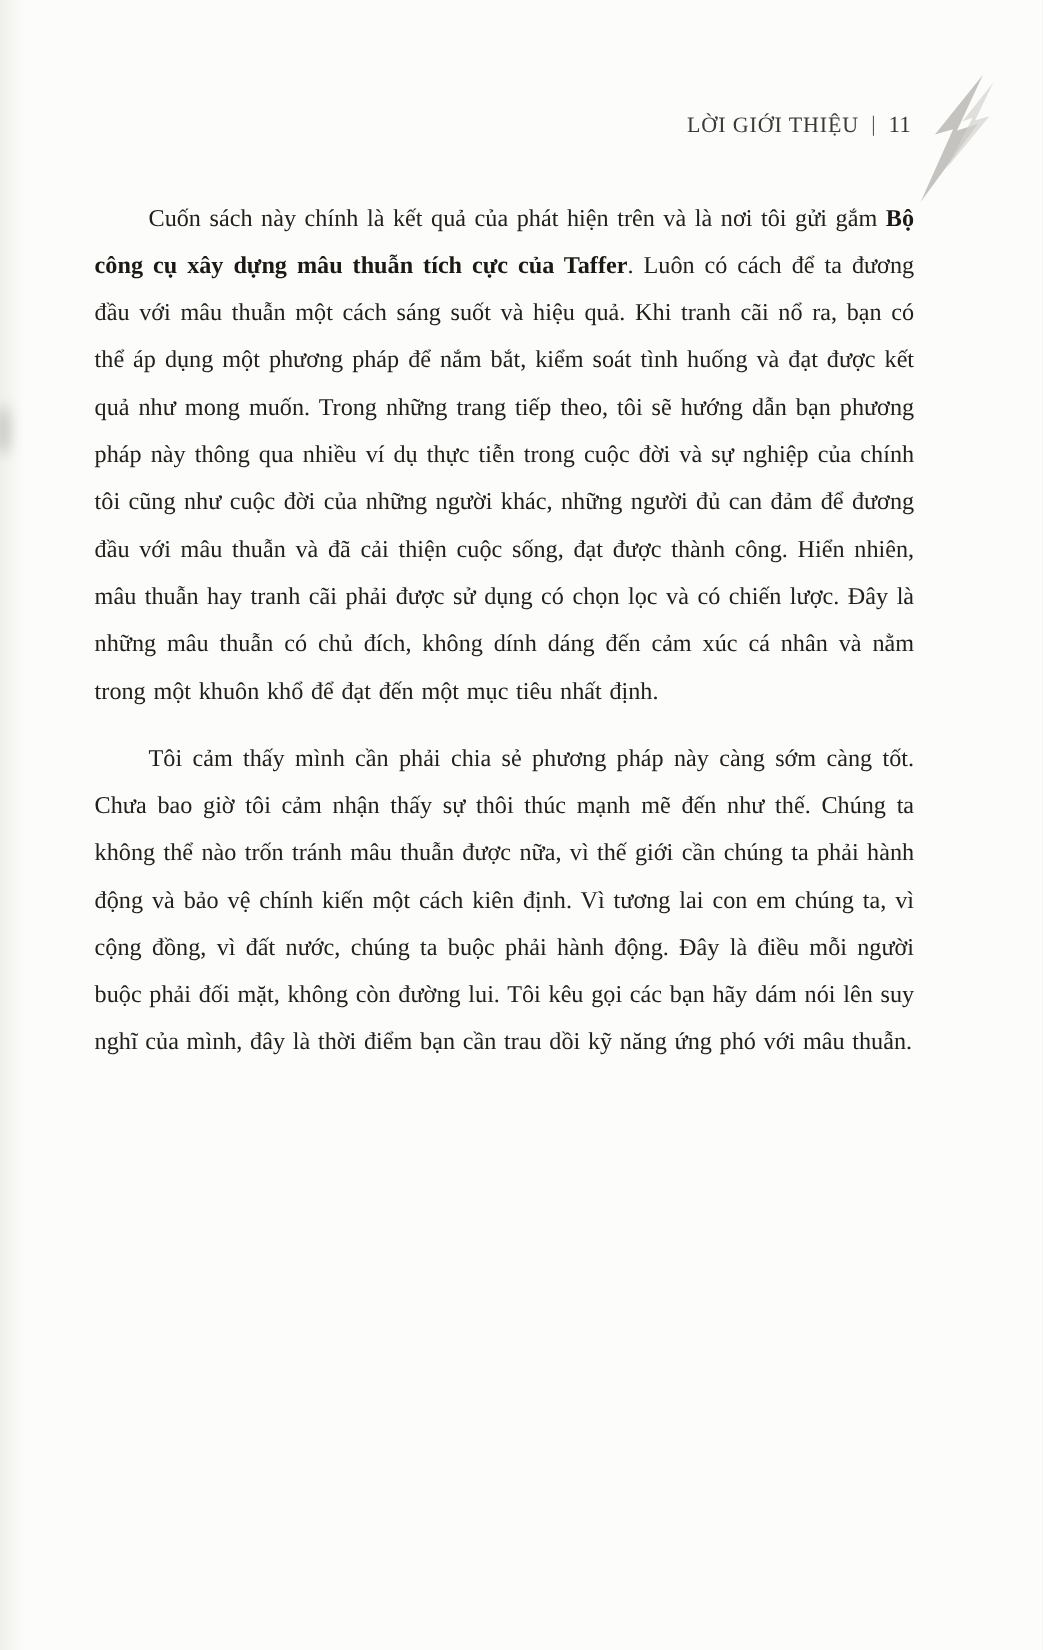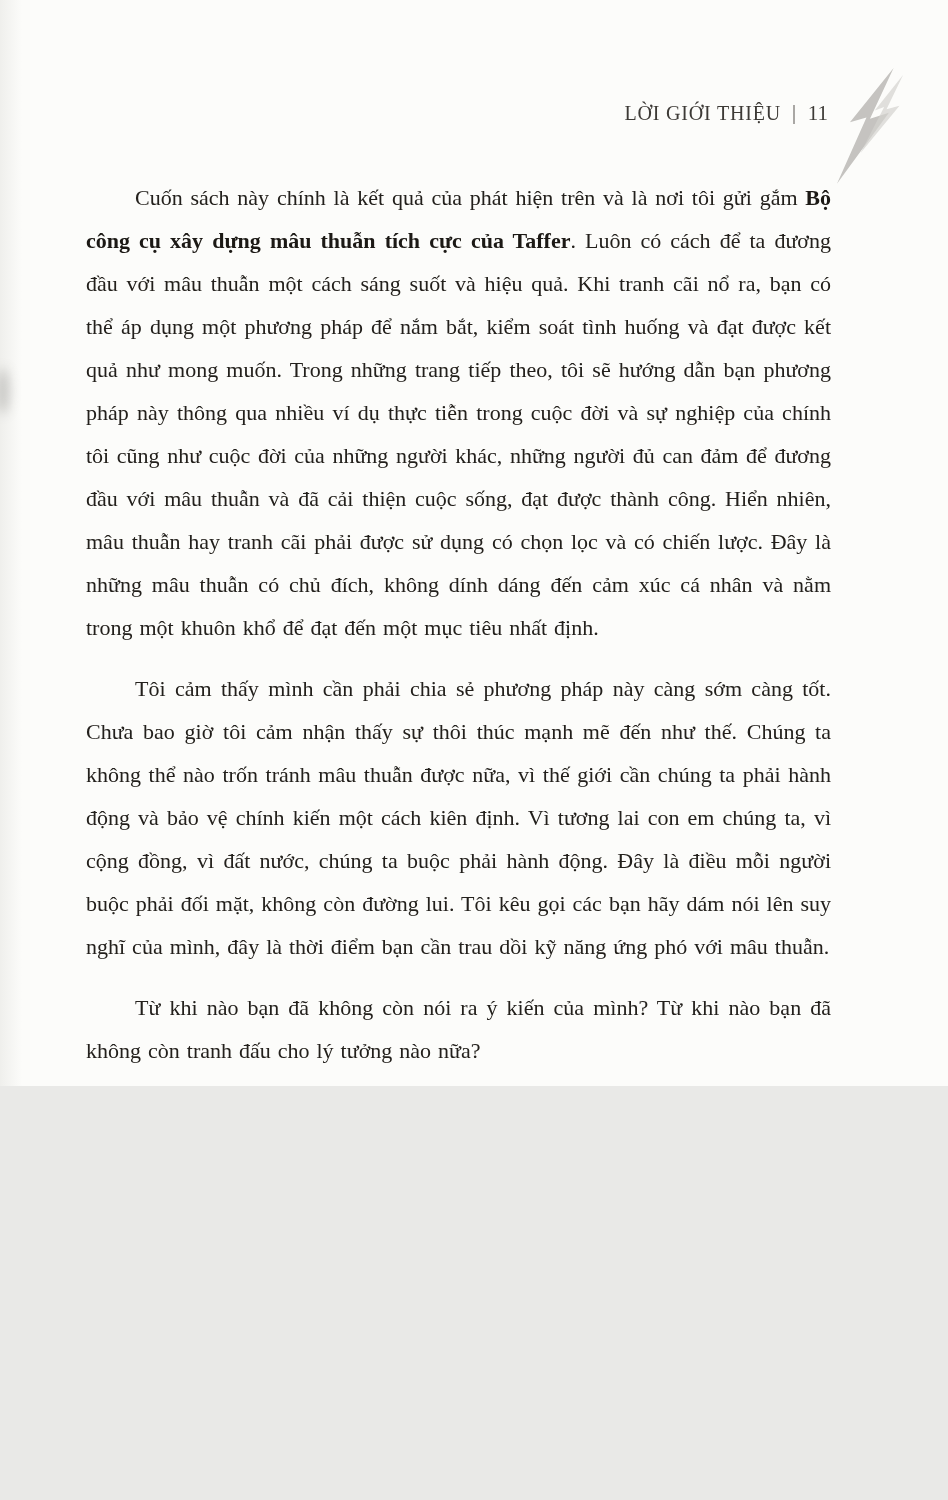--- a/index.html
+++ b/index.html
@@ -1,20 +1,20 @@
 <!DOCTYPE html>
 <html><head>
 <meta charset="utf-8">
 <style>
   * { margin: 0; padding: 0; box-sizing: border-box; }
   html, body { background: #e9e9e7; }
   .page {
     position: relative;
     width: 948px;
-    height: 1086px;
+    height: 1500px;
     margin: 0 auto;
     background: linear-gradient(90deg, #efefec 0px, #fcfcfa 22px, #fcfcfa 100%);
     font-family: "Liberation Serif", "DejaVu Serif", serif;
     color: #23201c;
     overflow: hidden;
   }
   .running-header {
     position: absolute;
     top: 101px;
     right: 120px;
@@ -85,16 +85,15 @@
     <path d="M58 6 L34 36 L42 33 L22 72 L55 32 L44 35 Z" fill="#c6c4c0" opacity="0.7"></path>
   </svg>
 
   <div class="scan-smudge"></div>
 
   <div class="body-text">
     <p><span>Cuốn sách này chính là kết quả của phát hiện trên và là nơi tôi gửi gắm </span><strong>Bộ công cụ xây dựng mâu thuẫn tích cực của Taffer</strong><span>. Luôn có cách để ta đương đầu với mâu thuẫn một cách sáng suốt và hiệu quả. Khi tranh cãi nổ ra, bạn có thể áp dụng một phương pháp để nắm bắt, kiểm soát tình huống và đạt được kết quả như mong muốn. Trong những trang tiếp theo, tôi sẽ hướng dẫn bạn phương pháp này thông qua nhiều ví dụ thực tiễn trong cuộc đời và sự nghiệp của chính tôi cũng như cuộc đời của những người khác, những người đủ can đảm để đương đầu với mâu thuẫn và đã cải thiện cuộc sống, đạt được thành công. Hiển nhiên, mâu thuẫn hay tranh cãi phải được sử dụng có chọn lọc và có chiến lược. Đây là những mâu thuẫn có chủ đích, không dính dáng đến cảm xúc cá nhân và nằm trong một khuôn khổ để đạt đến một mục tiêu nhất định.</span></p>
 
     <p>Tôi cảm thấy mình cần phải chia sẻ phương pháp này càng sớm càng tốt. Chưa bao giờ tôi cảm nhận thấy sự thôi thúc mạnh mẽ đến như thế. Chúng ta không thể nào trốn tránh mâu thuẫn được nữa, vì thế giới cần chúng ta phải hành động và bảo vệ chính kiến một cách kiên định. Vì tương lai con em chúng ta, vì cộng đồng, vì đất nước, chúng ta buộc phải hành động. Đây là điều mỗi người buộc phải đối mặt, không còn đường lui. Tôi kêu gọi các bạn hãy dám nói lên suy nghĩ của mình, đây là thời điểm bạn cần trau dồi kỹ năng ứng phó với mâu thuẫn.</p>
 
-    <p>Từ khi nào bạn đã không còn nói ra ý kiến của mình? Từ khi nào bạn đã không còn tranh đấu cho lý tưởng nào nữa?</p>
   </div>
 
 </div>
 
 </body></html>

